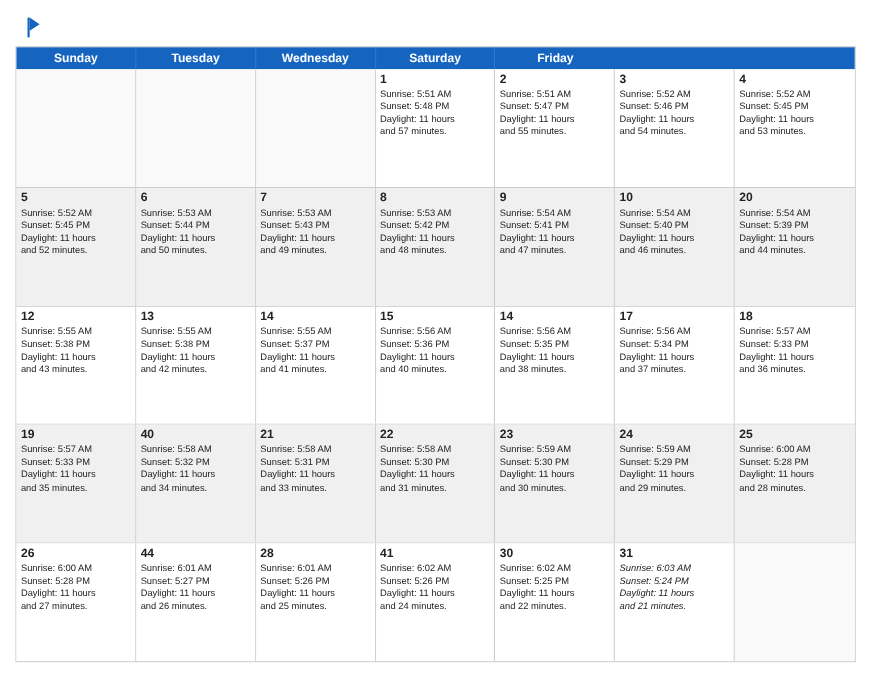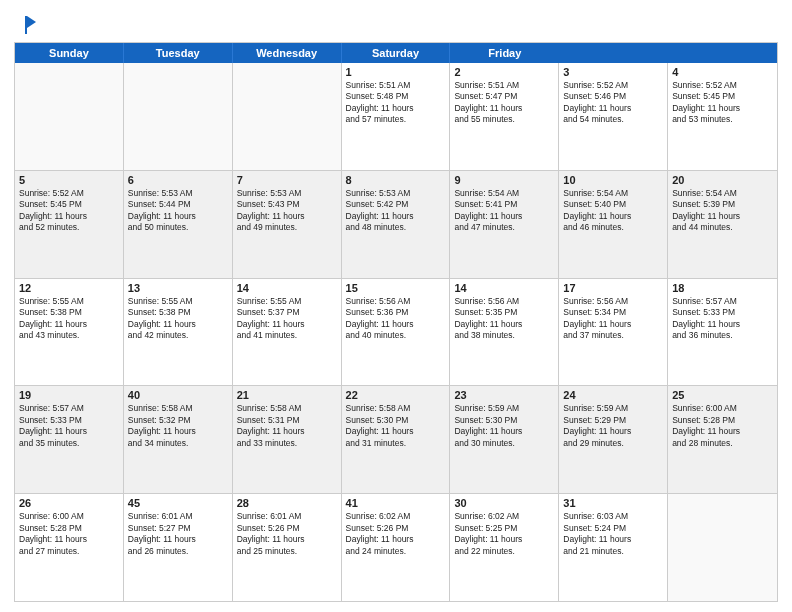--- a/index.html
+++ b/index.html
@@ -335,21 +335,21 @@
         </div>
         <div class="cal-week">
           <div class="cal-cell">
             <span class="day-num">26</span>
             <div class="cell-text" style="white-space: pre-line;">Sunrise: 6:00 AM
 Sunset: 5:28 PM
 Daylight: 11 hours
 and 27 minutes.</div>
           </div>
           <div class="cal-cell">
-            <span class="day-num">45</span>
+            <span class="day-num">44</span>
             <div class="cell-text" style="white-space: pre-line;">Sunrise: 6:01 AM
 Sunset: 5:27 PM
 Daylight: 11 hours
 and 26 minutes.</div>
           </div>
           <div class="cal-cell">
             <span class="day-num">28</span>
             <div class="cell-text" style="white-space: pre-line;">Sunrise: 6:01 AM
 Sunset: 5:26 PM
 Daylight: 11 hours
@@ -364,21 +364,21 @@
           </div>
           <div class="cal-cell">
             <span class="day-num">30</span>
             <div class="cell-text" style="white-space: pre-line;">Sunrise: 6:02 AM
 Sunset: 5:25 PM
 Daylight: 11 hours
 and 22 minutes.</div>
           </div>
           <div class="cal-cell">
             <span class="day-num">31</span>
-            <div class="cell-text" style="white-space: pre-line;">Sunrise: 6:03 AM
+            <div class="cell-text" style="white-space: pre-line; font-style: italic;">Sunrise: 6:03 AM
 Sunset: 5:24 PM
 Daylight: 11 hours
 and 21 minutes.</div>
           </div>
           <div class="cal-cell empty"></div>
         </div>
       </div>
   </div>
 </div>
 

